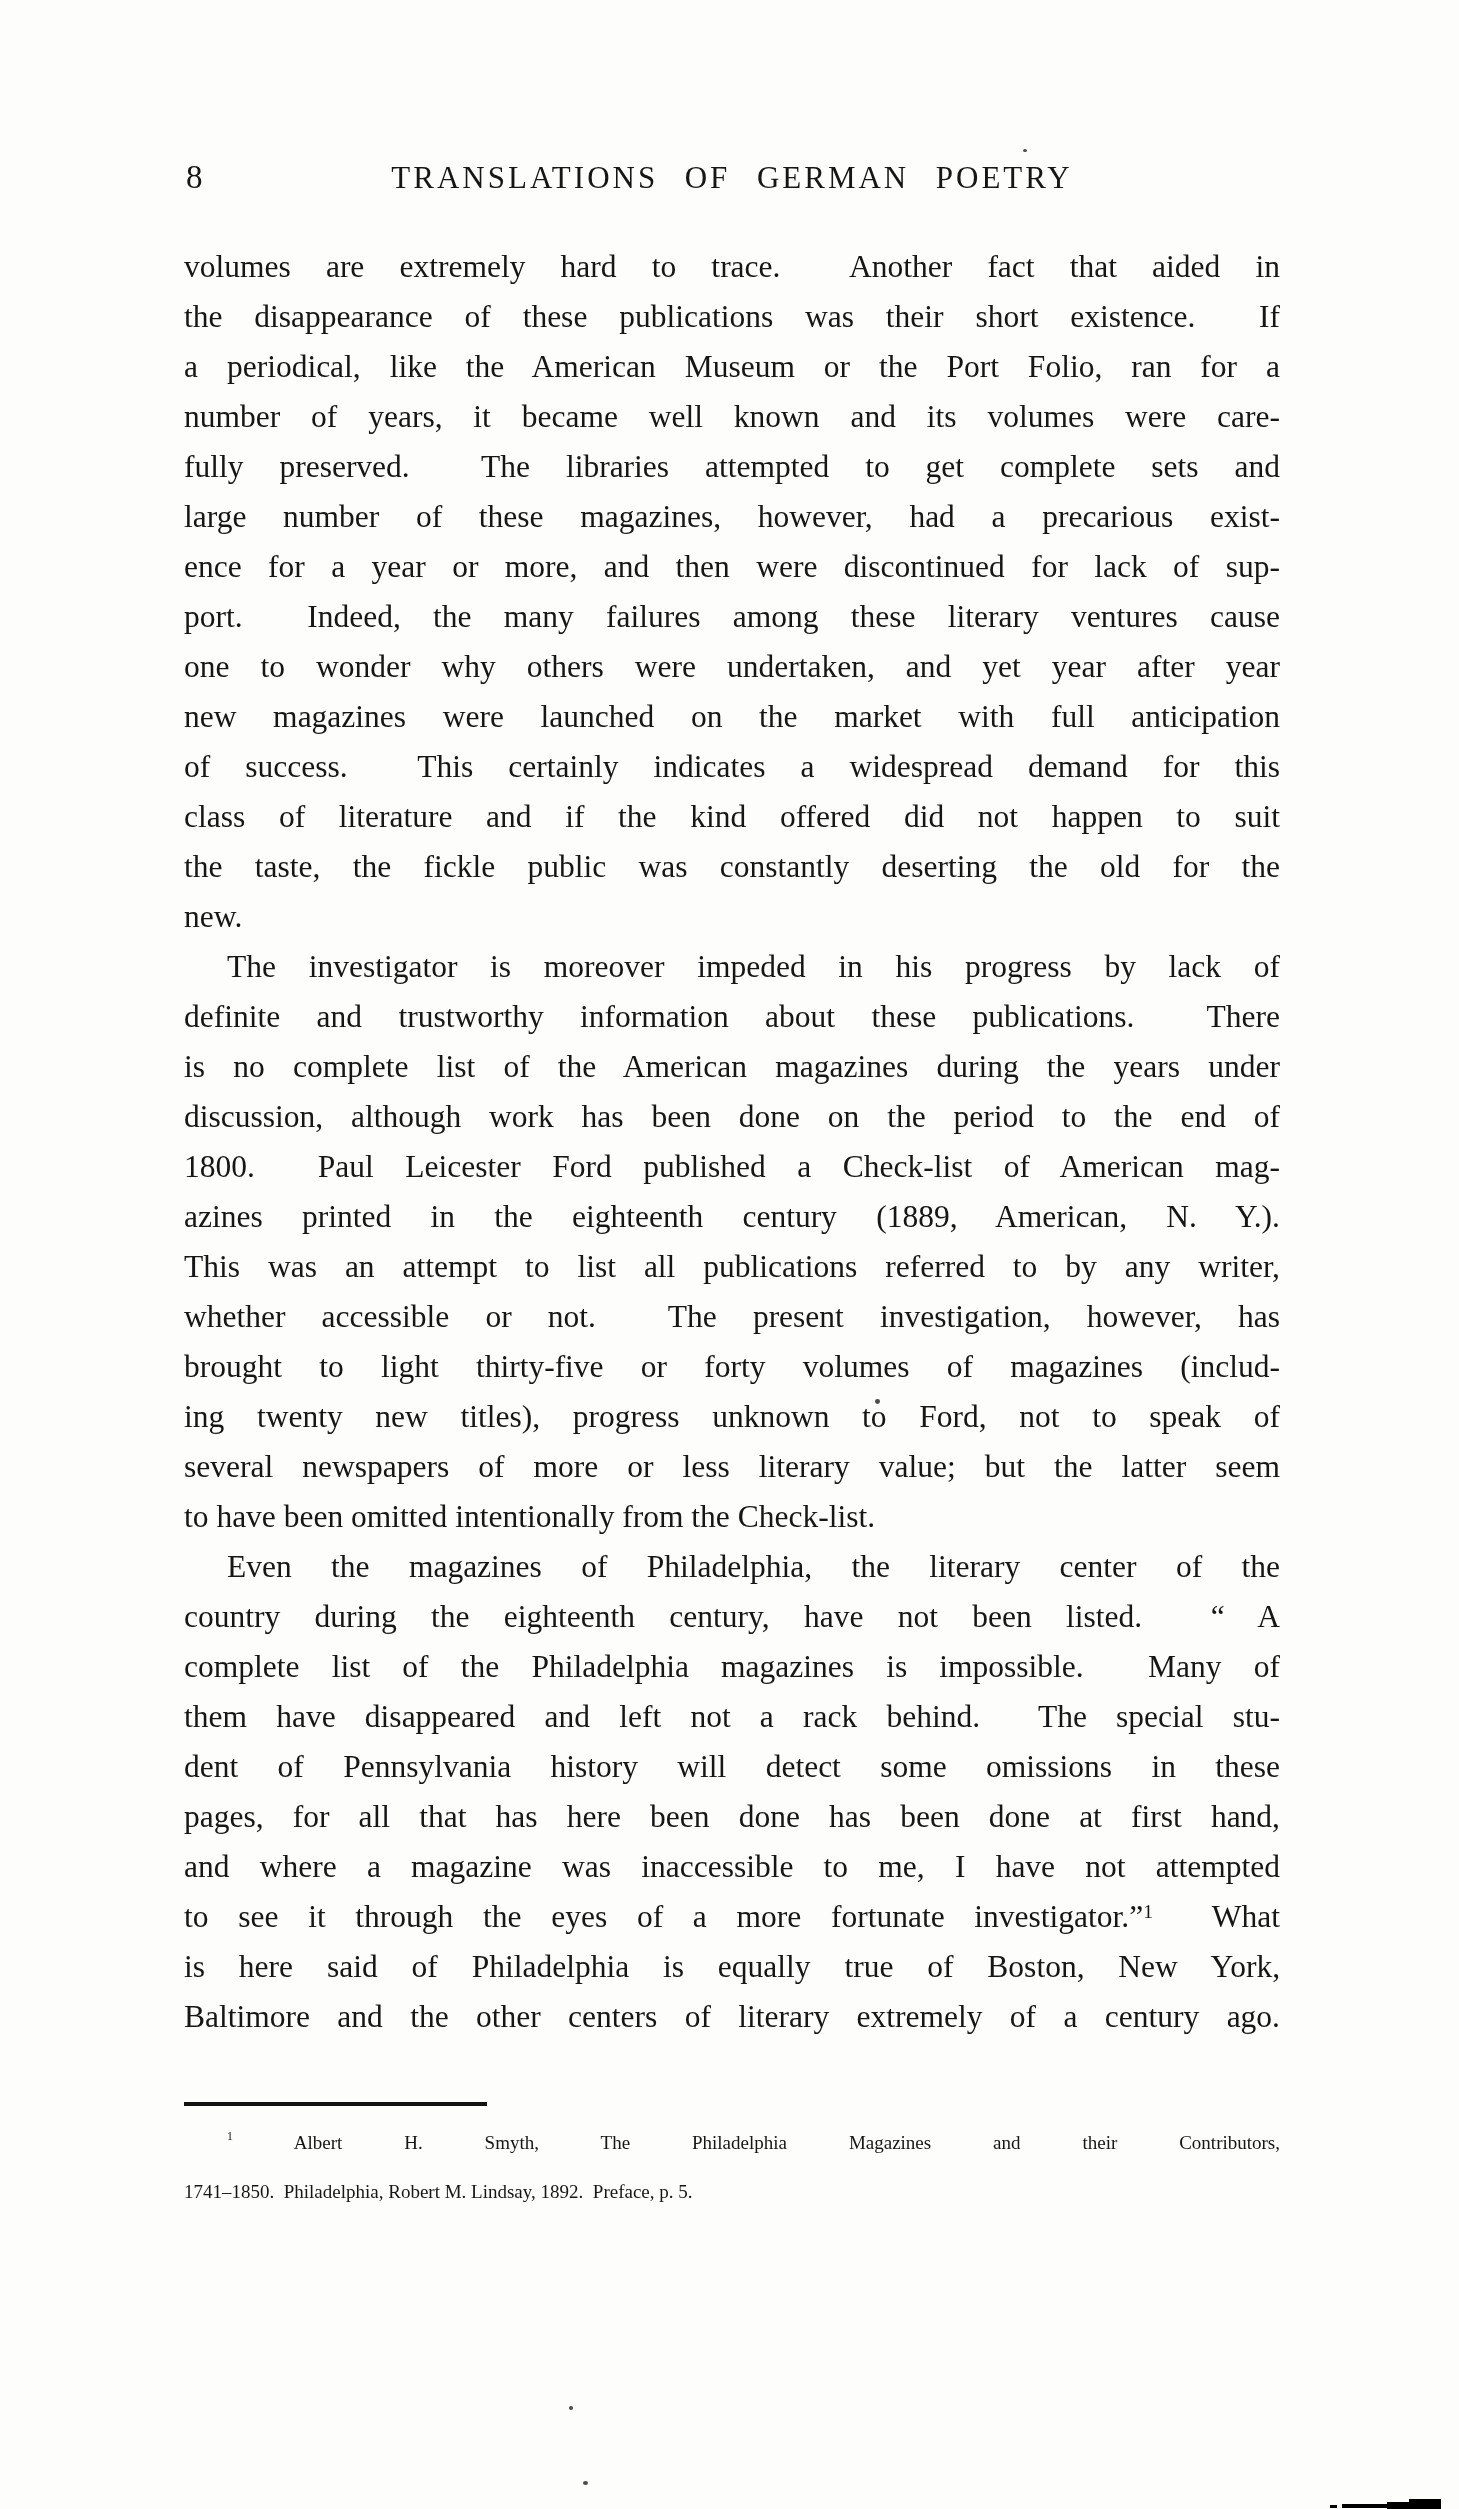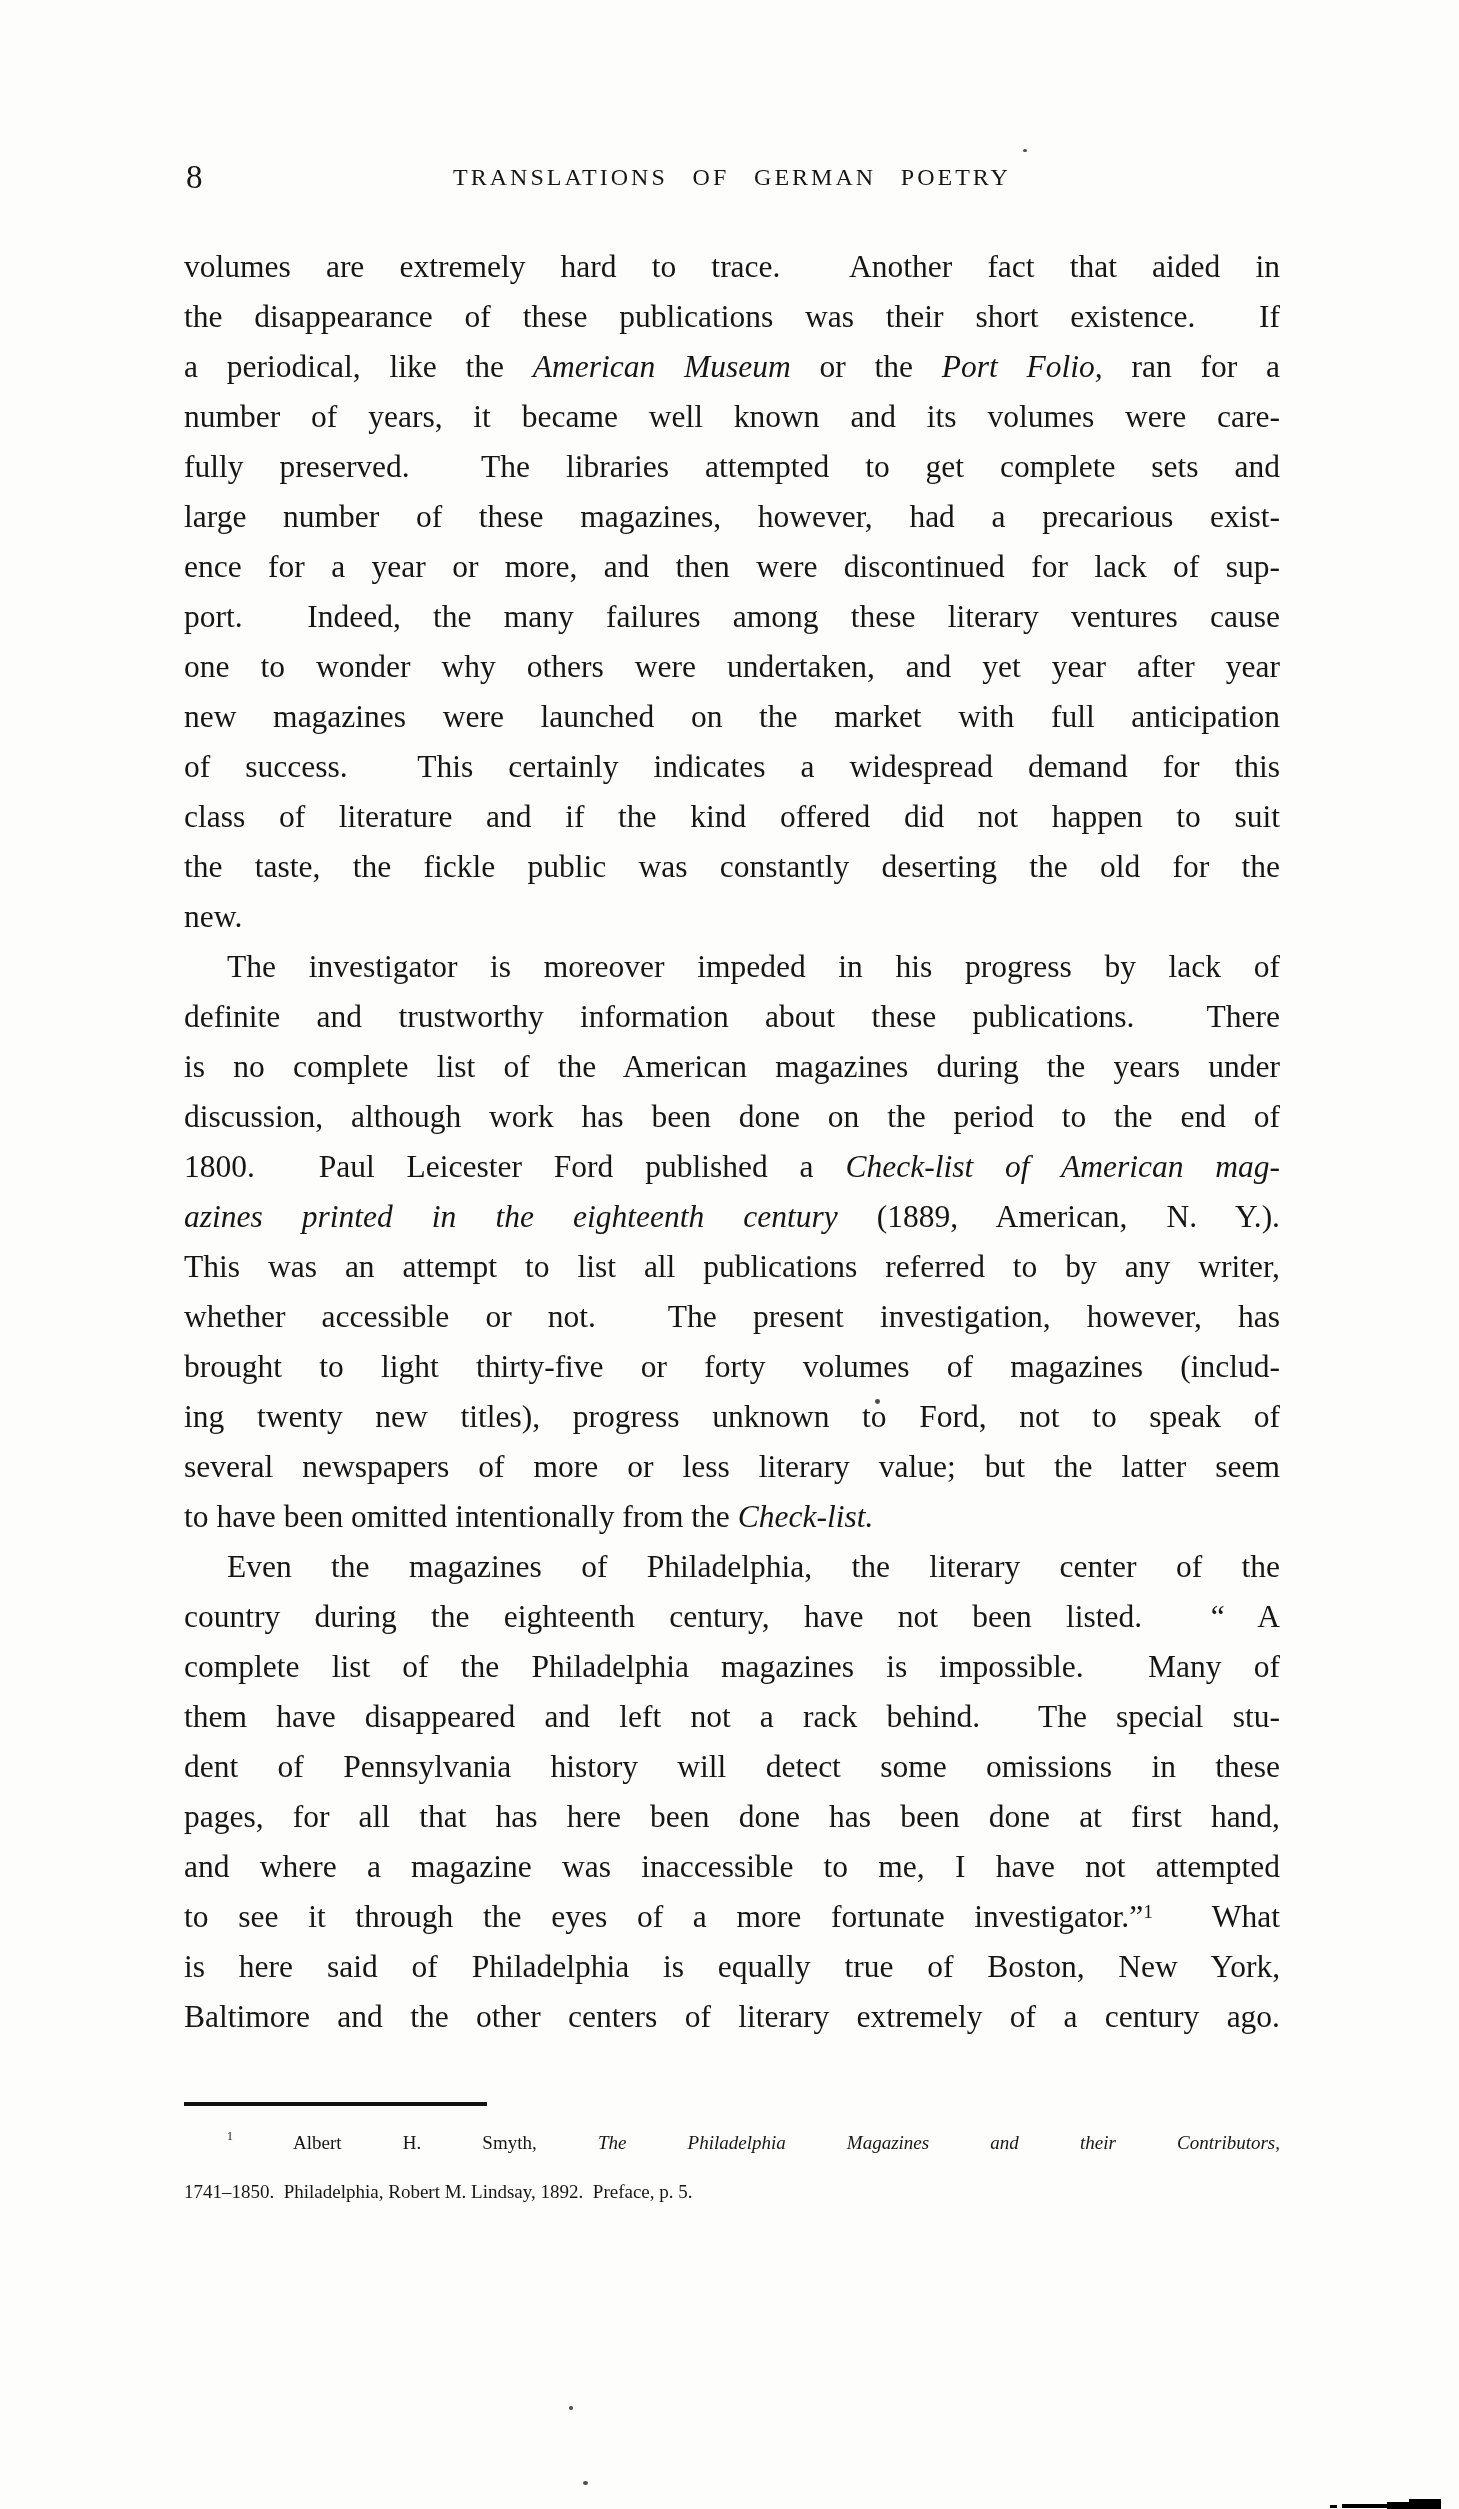--- a/index.html
+++ b/index.html
@@ -8,35 +8,35 @@
     background:#fdfdfb; color:#161616;
     font-family:"Liberation Serif", serif;
     overflow:hidden;
   }
   .pagenum {
     position:absolute; left:186px; top:158px;
     font-size:33px; line-height:39px;
   }
   .running-header {
     position:absolute; left:184px; top:158px; width:1096px;
-    text-align:center; font-size:24px; line-height:39px;
+    text-align:center; font-size:31px; line-height:39px;
     letter-spacing:3px; word-spacing:15.8px;
   }
   .body-text {
     position:absolute; left:184px; top:242px; width:1096px;
     font-size:31.5px; line-height:50px;
   }
   .footnote {
     position:absolute; left:184px; top:2118px; width:1096px;
     font-size:19px; line-height:49px;
   }
   .line { text-align:justify; text-align-last:justify; white-space:pre-wrap; }
   .line.nj { text-align:left; text-align-last:auto; }
   .line.ind { text-indent:43px; }
-  .it { font-style:italic; }
+  .it { }
   .sup { font-size:0.62em; vertical-align:8.9px; line-height:0; }
   .fn-rule {
     position:absolute; left:184px; top:2102px; width:303px; height:3.9px;
     background:#121212;
   }
   .speck { position:absolute; background:#2c2c2c; border-radius:50%; opacity:.85; }
   .sp1 { left:1023px; top:149px;  width:3.9px; height:3px; }
   .sp2 { left:875px;  top:1399px; width:4.9px; height:4.9px; }
   .sp3 { left:569px;  top:2406px; width:3.9px; height:3.9px; }
   .sp4 { left:583px;  top:2481px; width:4.9px; height:3.9px; }

